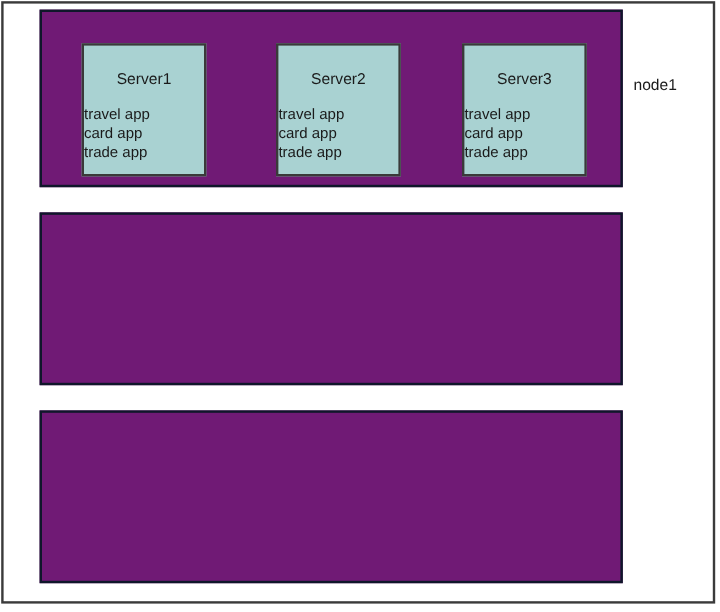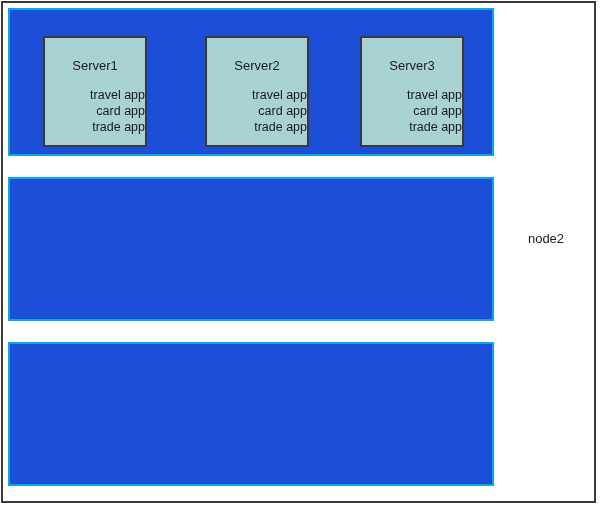--- a/index.html
+++ b/index.html
@@ -28,23 +28,24 @@
     width: 595px;
     height: 502px;
     border: 2px solid #3a3a3a;
     box-sizing: border-box;
     background: #ffffff;
   }
 
   
   .node-box {
     position: absolute;
-    border: 2px solid #0ea5e9;
+    border: 2px solid #0f172a;
     box-sizing: border-box;
-    background: #1d4ed8;
+    background: #701a75;
+    margin-left: 25px;
   }
   .node-box-1 { left: 8px;  top: 8px;   width: 486px; height: 148px; }
   .node-box-2 { left: 8px;  top: 177px; width: 486px; height: 144px; }
   .node-box-3 { left: 8px;  top: 342px; width: 486px; height: 144px; }
 
   
   .node-label {
     position: absolute;
     left: 504px;
     width: 84px;
@@ -67,21 +68,21 @@
     box-sizing: border-box;
   }
   .server-title {
     text-align: center;
     font-size: 13px;
     line-height: 15px;
     color: #1a1a1a;
     white-space: nowrap;
   }
   .server-apps {
-    text-align: right;
+    text-align: left;
     font-size: 12.5px;
     line-height: 16px;
     color: #1a1a1a;
   }
   .server-apps .app-line {
     display: block;
     white-space: nowrap;
   }
 
   
@@ -124,20 +125,21 @@
     </div>
     <div class="server-box col-3 row-1">
       <div class="server-title">Server3</div>
       <div class="server-apps">
         <span class="app-line">travel app</span>
         <span class="app-line">card app</span>
         <span class="app-line">trade app</span>
       </div>
     </div>
   </div>
+  <div class="node-label node-label-1">node1</div>
 
   <div class="node-box node-box-2">
     <div class="server-box col-1 row-2">
       <div class="server-title">Server1</div>
       <div class="server-apps">
         <span class="app-line">travel app</span>
         <span class="app-line">card app</span>
         <span class="app-line">trade app</span>
       </div>
     </div>
@@ -151,21 +153,20 @@
     </div>
     <div class="server-box col-3 row-2">
       <div class="server-title">Server3</div>
       <div class="server-apps">
         <span class="app-line">travel app</span>
         <span class="app-line">card app</span>
         <span class="app-line">trade app</span>
       </div>
     </div>
   </div>
-  <div class="node-label node-label-2">node2</div>
 
   <div class="node-box node-box-3">
     
     
     
   </div>
 
 </div>
 
 </body></html>

